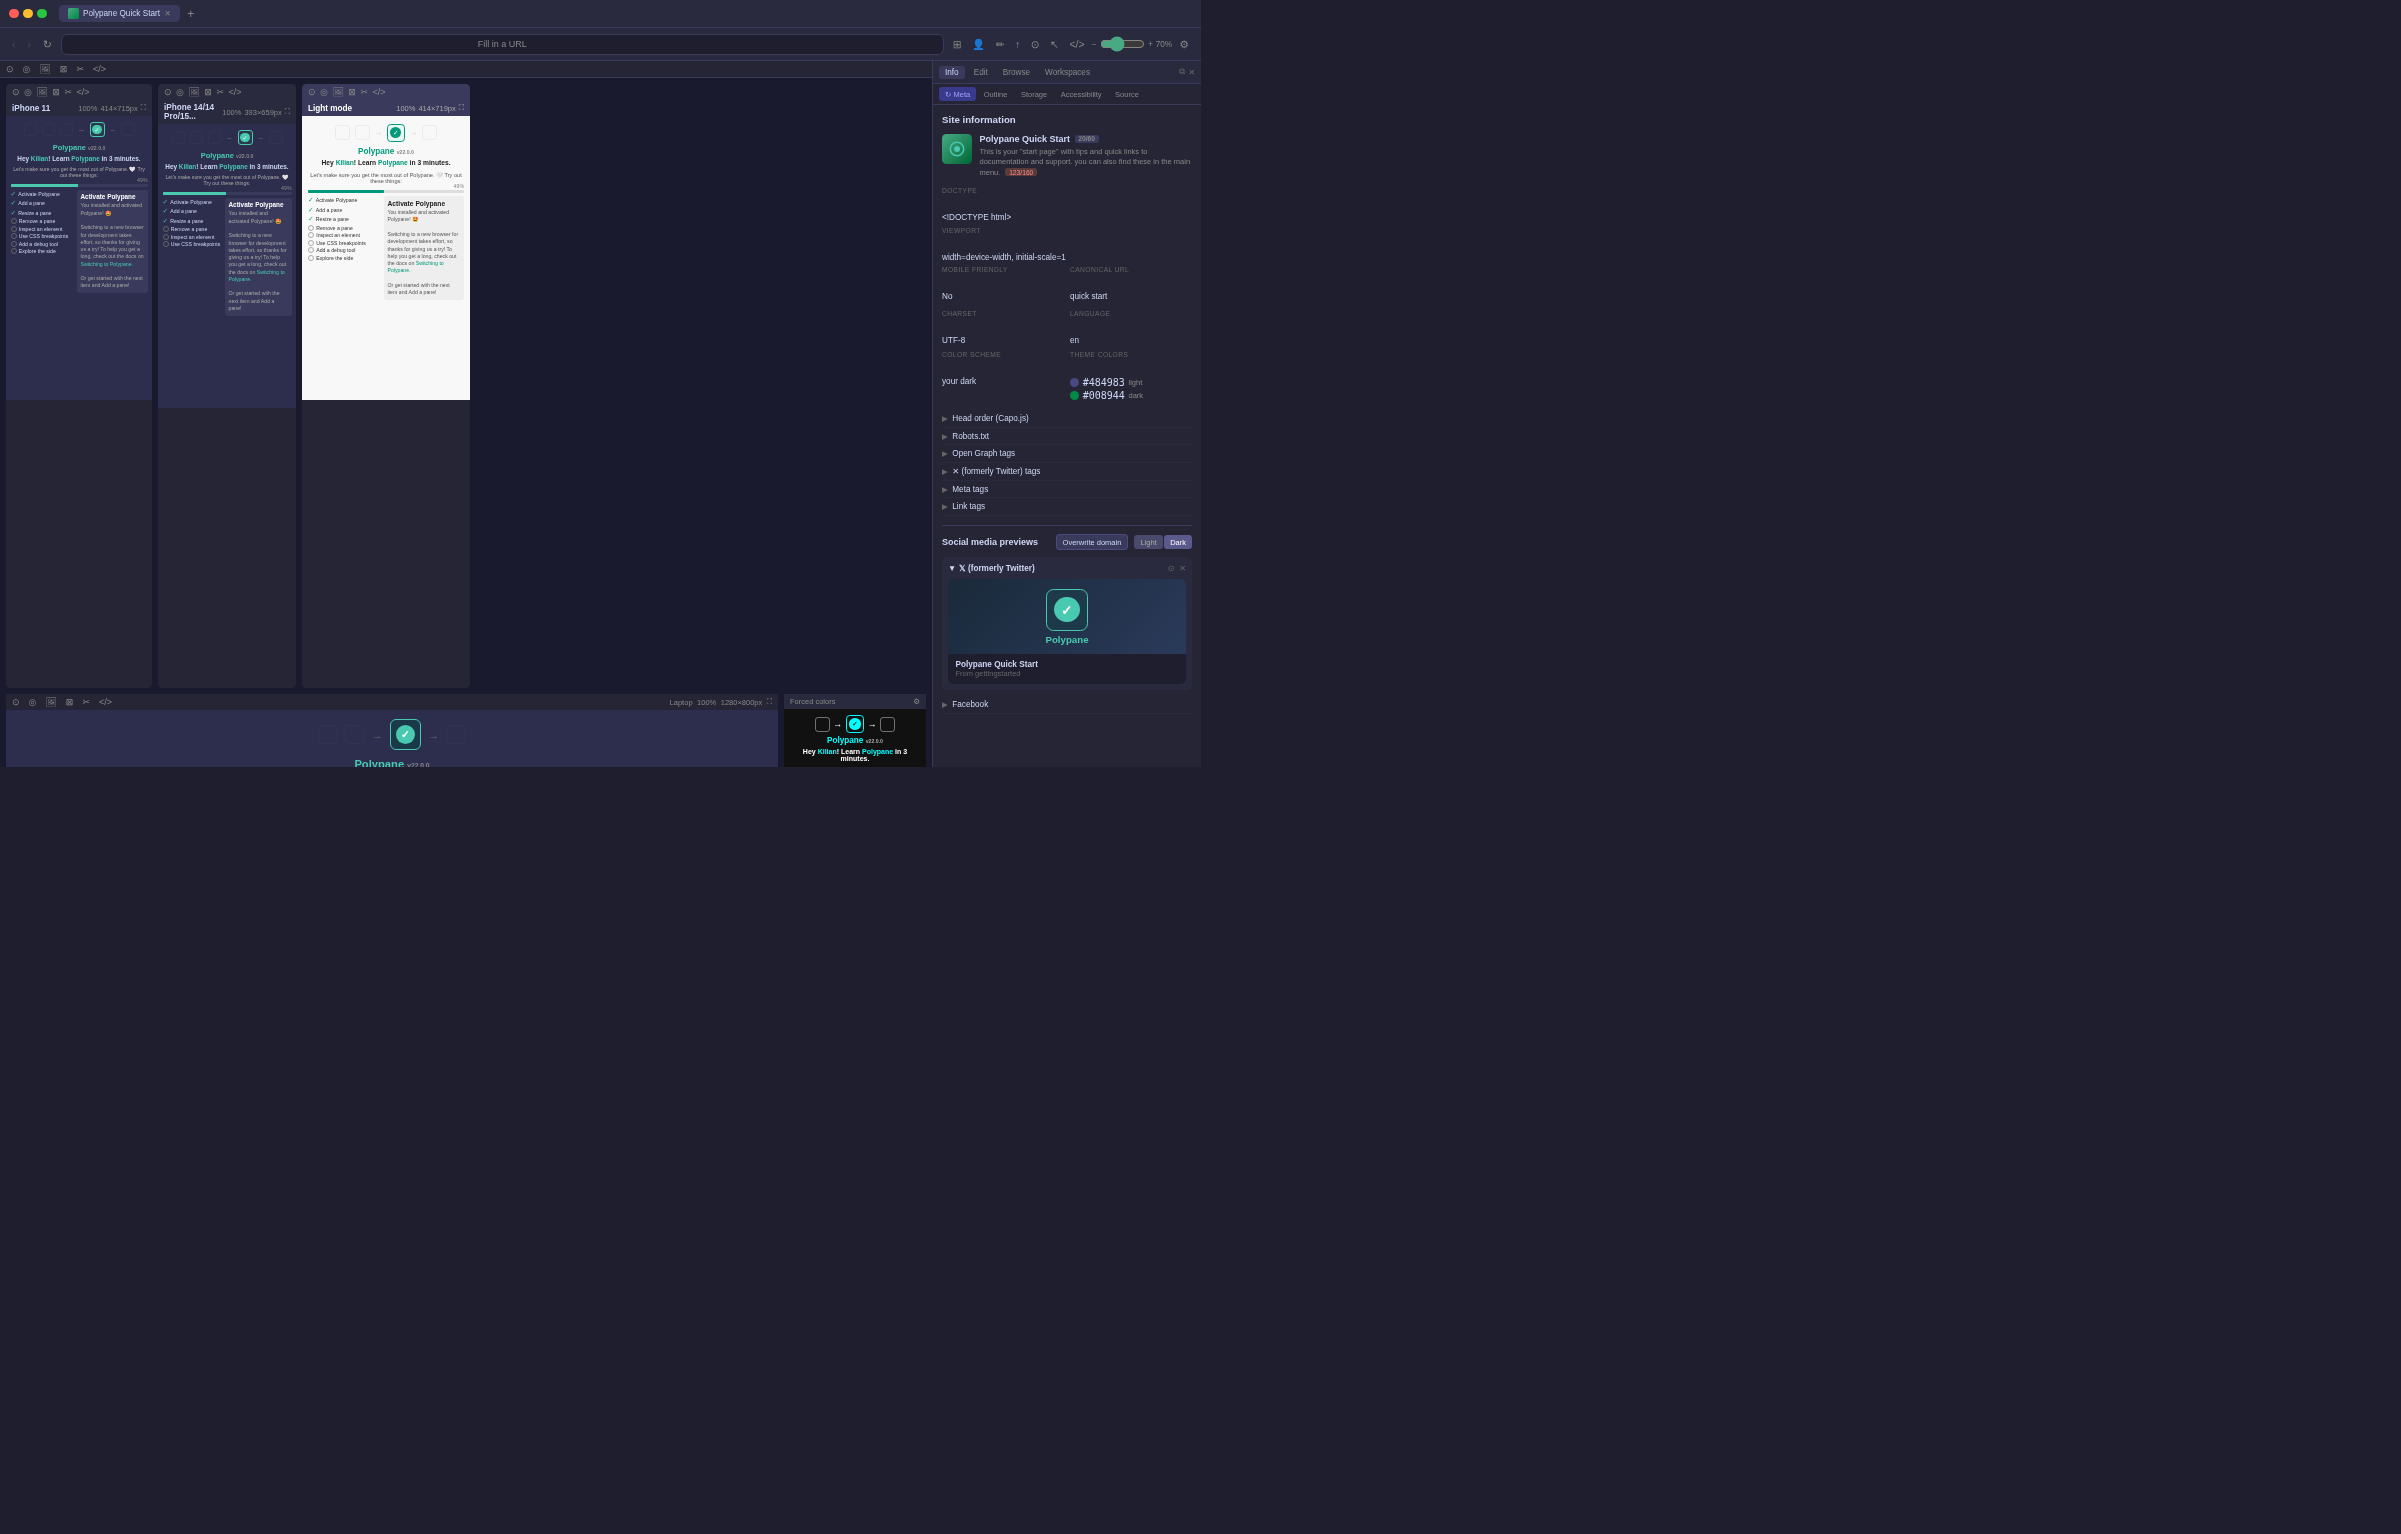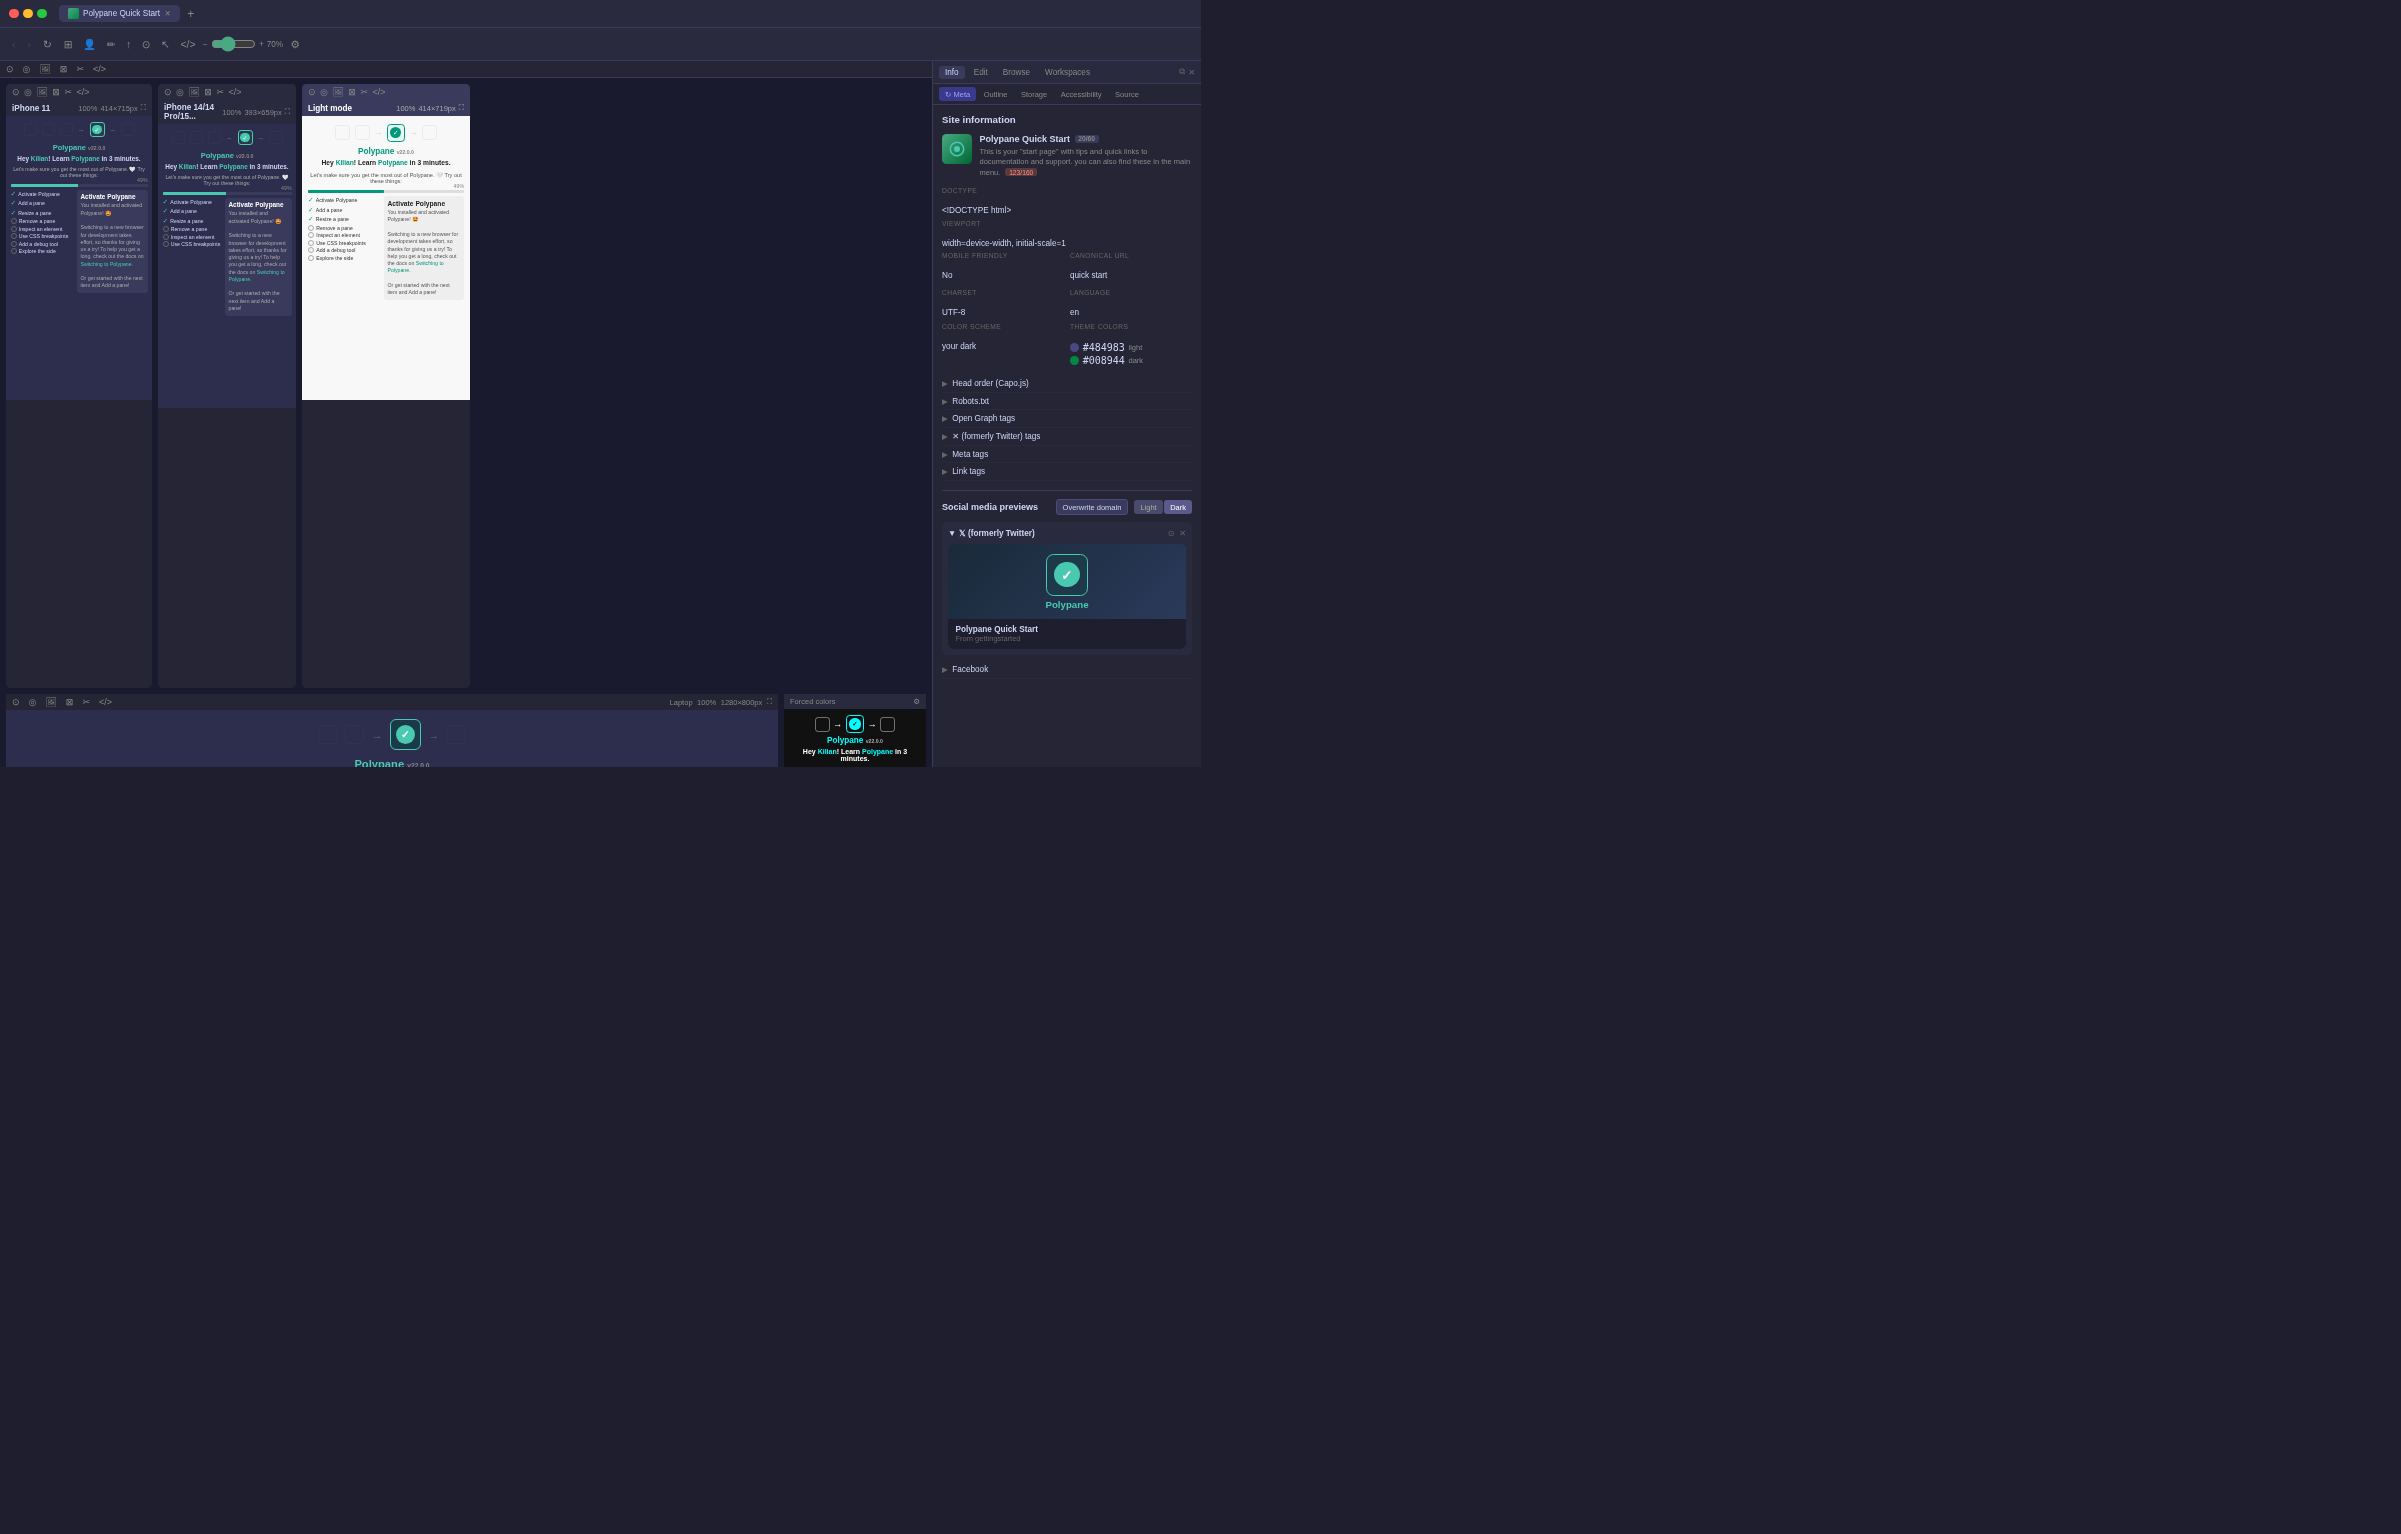--- a/index.html
+++ b/index.html
@@ -335,21 +335,21 @@
     .info-grid {
       display: grid;
       grid-template-columns: 1fr 1fr;
       gap: 6px;
       margin-bottom: 9px;
     }
 
     .info-item {
       display: flex;
       flex-direction: column;
-      gap: 12px;
+      gap: 19px;
     }
 
     .info-label {
       font-size: 6.7px;
       color: #666;
       text-transform: uppercase;
       letter-spacing: 0.4px;
     }
 
     .info-value {
@@ -651,20 +651,21 @@
       <span class="tab-close">✕</span>
     </div>
     <span class="tab-add">+</span>
   </div>
 </div>
 
 <div class="navbar">
   <button class="nav-btn" disabled="">‹</button>
   <button class="nav-btn" disabled="">›</button>
   <button class="nav-btn">↻</button>
+  <div class="url-bar">Fill in a URL</div>
   <div class="nav-icons">
     <span class="nav-icon">⊞</span>
     <span class="nav-icon">👤</span>
     <span class="nav-icon">✏</span>
     <span class="nav-icon">↑</span>
     <span class="nav-icon">⊙</span>
     <span class="nav-icon">↖</span>
     <span class="nav-icon">&lt;/&gt;</span>
     <div class="zoom-control">
       <span>−</span>

